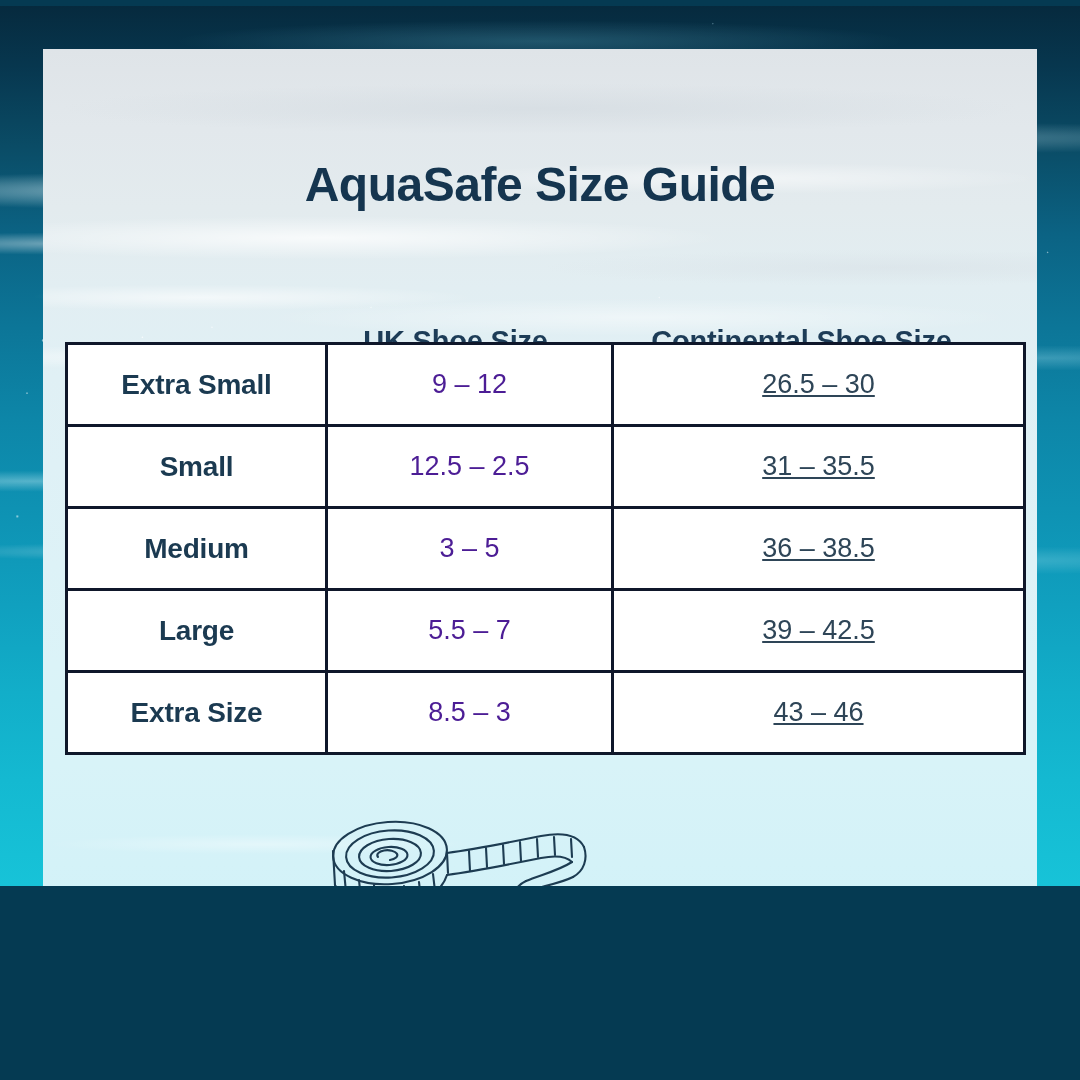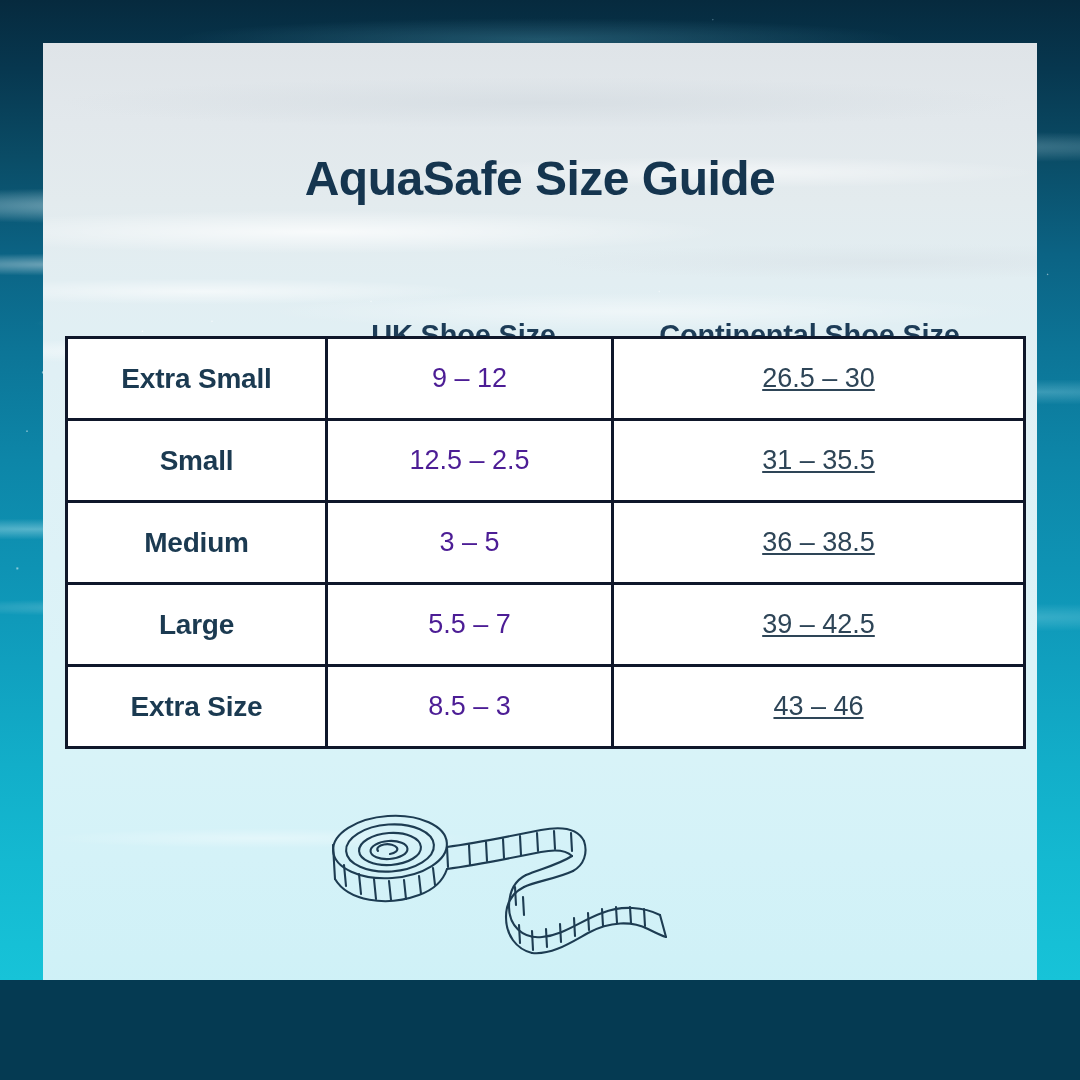--- a/index.html
+++ b/index.html
@@ -3,21 +3,21 @@
 <meta charset="utf-8">
 <style>
   html,body{margin:0;padding:0;}
   body{
     width:1080px;height:1080px;overflow:hidden;
     font-family:"Liberation Sans", sans-serif;
     background:#053a52;
   }
 
   
-  .stage{position:relative;width:1080px;height:980px;overflow:hidden;}
+  .stage{position:relative;width:1080px;height:880px;overflow:hidden;margin-top:6px;}
 
   .ocean{
     position:absolute;inset:0;
     background:
       linear-gradient(180deg,
         #062a3e 0%,
         #07374f 7%,
         #0a4c66 16%,
         #0b6384 26%,
         #0c7597 36%,
@@ -112,21 +112,21 @@
     font-size:48px;
     font-weight:bold;
     letter-spacing:-0.5px;
     color:#15354f;
     font-family:"Liberation Sans", sans-serif;
   }
 
   
   .col-headers{
     position:absolute;
-    left:22px;            
+    left:14px;            
     top:270px;
     width:949px;          
     height:44px;
     display:flex;
   }
   .ch{display:flex;align-items:center;justify-content:center;
       font-size:29px;font-weight:bold;color:#1d3c57;letter-spacing:-0.2px;}
   .ch-size{width:257px;}
   .ch-uk{width:283px;}
   .ch-cont{width:409px;}

